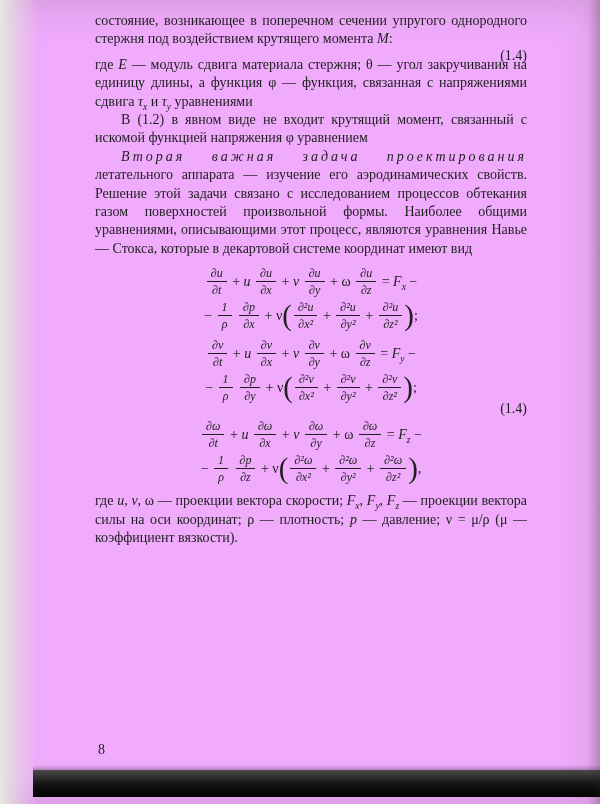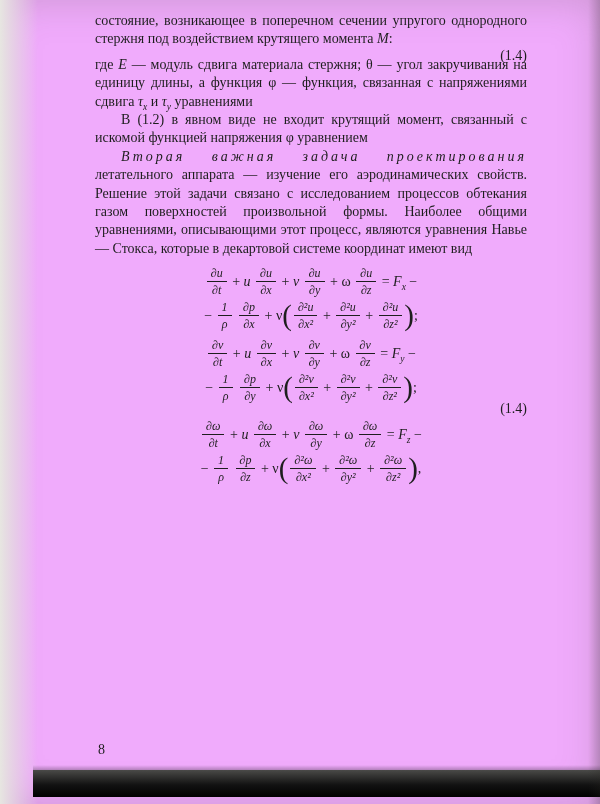--- a/index.html
+++ b/index.html
@@ -71,19 +71,20 @@
     <div class="eq14">
       <div class="eqline"><span class="frac"><span class="fnum">∂u</span><span class="fden">∂t</span></span> + <i>u</i> <span class="frac"><span class="fnum">∂u</span><span class="fden">∂x</span></span> + <i>v</i> <span class="frac"><span class="fnum">∂u</span><span class="fden">∂y</span></span> + ω <span class="frac"><span class="fnum">∂u</span><span class="fden">∂z</span></span> = <i>F</i><sub>x</sub> −</div>
       <div class="eqline">− <span class="frac"><span class="fnum">1</span><span class="fden">ρ</span></span> <span class="frac"><span class="fnum">∂p</span><span class="fden">∂x</span></span> + ν<span class="bigp">(</span><span class="frac"><span class="fnum">∂²u</span><span class="fden">∂x²</span></span> + <span class="frac"><span class="fnum">∂²u</span><span class="fden">∂y²</span></span> + <span class="frac"><span class="fnum">∂²u</span><span class="fden">∂z²</span></span><span class="bigp">)</span>;</div>
       <div class="eqline gap-before"><span class="frac"><span class="fnum">∂v</span><span class="fden">∂t</span></span> + <i>u</i> <span class="frac"><span class="fnum">∂v</span><span class="fden">∂x</span></span> + <i>v</i> <span class="frac"><span class="fnum">∂v</span><span class="fden">∂y</span></span> + ω <span class="frac"><span class="fnum">∂v</span><span class="fden">∂z</span></span> = <i>F</i><sub>y</sub> −</div>
       <div class="eqline">− <span class="frac"><span class="fnum">1</span><span class="fden">ρ</span></span> <span class="frac"><span class="fnum">∂p</span><span class="fden">∂y</span></span> + ν<span class="bigp">(</span><span class="frac"><span class="fnum">∂²v</span><span class="fden">∂x²</span></span> + <span class="frac"><span class="fnum">∂²v</span><span class="fden">∂y²</span></span> + <span class="frac"><span class="fnum">∂²v</span><span class="fden">∂z²</span></span><span class="bigp">)</span>;</div>
       <div class="eqline big-gap-before"><span class="frac"><span class="fnum">∂ω</span><span class="fden">∂t</span></span> + <i>u</i> <span class="frac"><span class="fnum">∂ω</span><span class="fden">∂x</span></span> + <i>v</i> <span class="frac"><span class="fnum">∂ω</span><span class="fden">∂y</span></span> + ω <span class="frac"><span class="fnum">∂ω</span><span class="fden">∂z</span></span> = <i>F</i><sub>z</sub> −</div>
       <div class="eqline">− <span class="frac"><span class="fnum">1</span><span class="fden">ρ</span></span> <span class="frac"><span class="fnum">∂p</span><span class="fden">∂z</span></span> + ν<span class="bigp">(</span><span class="frac"><span class="fnum">∂²ω</span><span class="fden">∂x²</span></span> + <span class="frac"><span class="fnum">∂²ω</span><span class="fden">∂y²</span></span> + <span class="frac"><span class="fnum">∂²ω</span><span class="fden">∂z²</span></span><span class="bigp">)</span>,</div>
       <span class="eqlabel14">(1.4)</span>
     </div>
 
+    <p class="body">где <i>u</i>, <i>v</i>, ω — проекции вектора скорости; <i>F</i><sub>x</sub>, <i>F</i><sub>y</sub>, <i>F</i><sub>z</sub> — проекции вектора силы на оси координат; ρ — плотность; <i>p</i> — давление; ν = μ/ρ (μ — коэффициент вязкости).</p>
 
   </div>
 
   <div class="pagenum">8</div>
   <div class="scan-bar-shadow"></div>
   <div class="scan-bar"></div>
 </div>
 
 </body></html>

